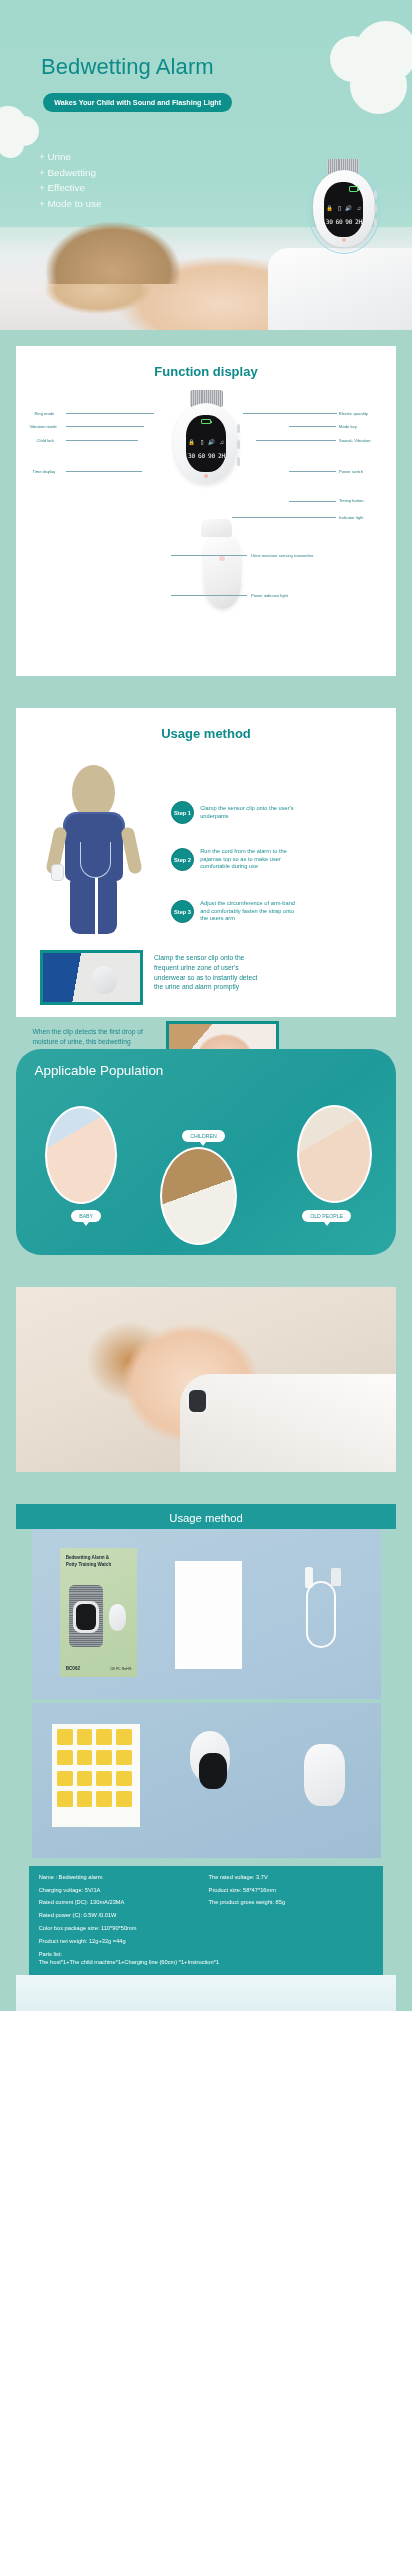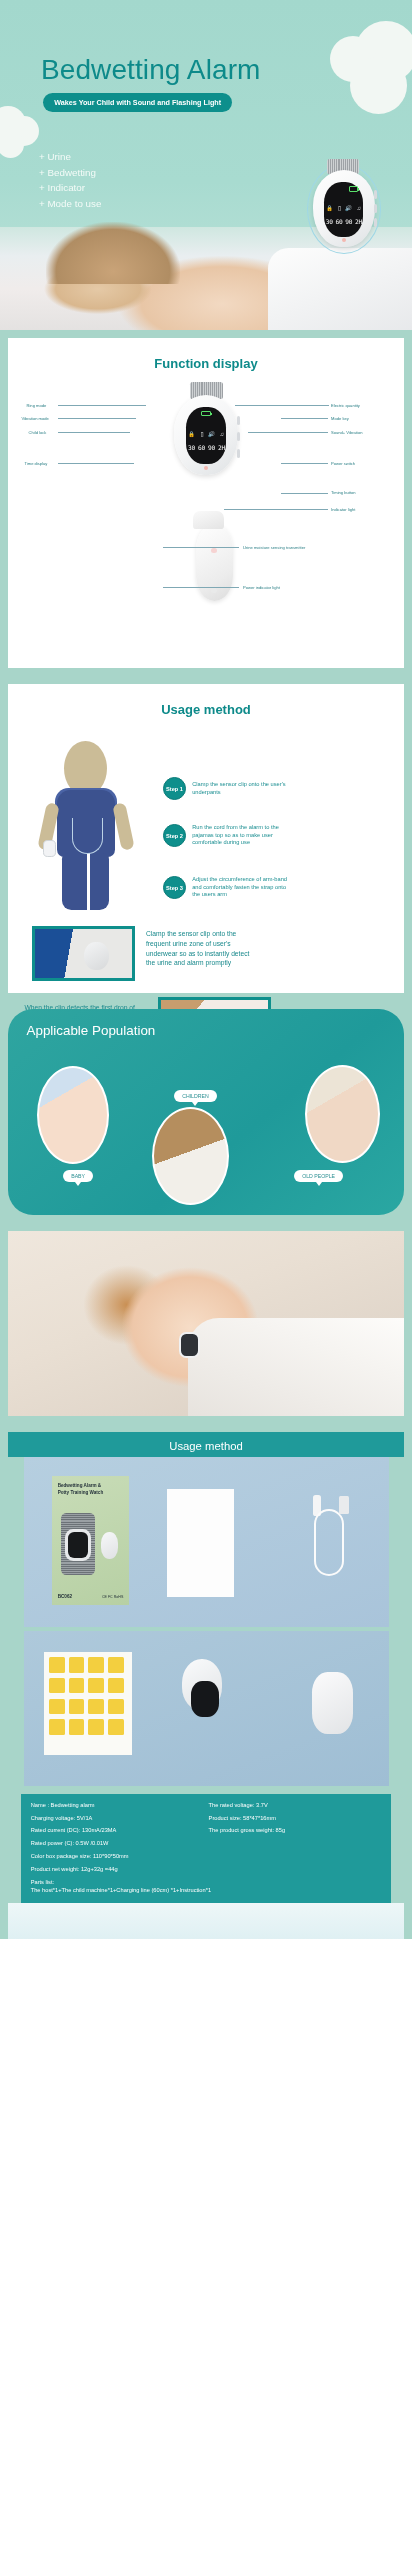--- a/index.html
+++ b/index.html
@@ -12,21 +12,21 @@
   
   .hero { position:relative; width:412px; height:330px; overflow:hidden;
           background:linear-gradient(180deg,#a3d8cd 0%,#a8dbd0 55%,#bfe3da 100%); }
   .cloud { position:absolute; background:#f2f7f3; border-radius:50%; }
   .cloud.c1 { width:62px; height:62px; right:-5.2px; top:20.6px; }
   .cloud.c2 { width:46px; height:46px; right:36px; top:36px; }
   .cloud.c3 { width:57px; height:57px; right:5.2px; top:57px; }
   .cloud.c4 { width:36px; height:36px; left:-10.3px; top:106px; }
   .cloud.c5 { width:30px; height:30px; left:9.3px; top:116px; }
   .cloud.c6 { width:27px; height:27px; left:-2.6px; top:131px; }
-  .hero-title { position:absolute; left:41px; top:54px; font-size:28px;
+  .hero-title { position:absolute; left:41px; top:54px; font-size:22px;
                 color:#0d8a8a; font-weight:400; letter-spacing:0.1px; }
   .hero-sub { position:absolute; left:43px; top:93px; background:#0d8f8c;
               color:#fff; font-size:7.2px; font-weight:bold; padding:4.6px 11.3px 5.2px 11.3px;
               border-radius:11.3px; white-space:nowrap; }
   .hero-list { position:absolute; left:39px; top:149px; color:#f4fbf8;
                font-size:9.8px; line-height:15.5px; }
   .hero-list li { list-style:none; }
   .hero-list li::before { content:"+ "; color:#f4fbf8; }
 
   
@@ -59,21 +59,21 @@
   .dev-times { position:absolute; left:0; top:36px; width:39px; display:flex;
      justify-content:space-around; color:#fff; font-size:6.2px;
      font-family:"DejaVu Sans Mono", monospace; letter-spacing:-0.3px; }
   .dev-led { position:absolute; left:50%; bottom:4.6px; margin-left:-2.1px; width:4.1px; height:4.1px;
      border-radius:50%; background:#f3b8b0; }
   .dev-strap { position:absolute; left:14.4px; top:-11.3px; width:32px; height:15.5px;
      background:repeating-linear-gradient(90deg,#cfd2d4 0 1px,#9ea2a6 1px 2.1px); border-radius:2.6px; }
   .dev-btn { position:absolute; right:-2.1px; width:3.6px; height:9.3px; background:#d7dade; border-radius:2.1px; }
 
   
-  .band { background:#a8d5c9; padding:8px; }
+  .band { background:#a8d5c9; padding:16px; }
   .card { background:#fff; position:relative; }
   .sec-title { text-align:center; color:#0d8a8a; font-size:13px; padding-top:17.5px; }
 
   
   .fn-wrap { position:relative; height:330px; }
   .fn-device { position:absolute; left:50%; margin-left:-32px; top:57px; width:64px; height:80px; }
   .lbl { position:absolute; color:#2b7f86; font-size:4.1px; white-space:nowrap; }
   .lead { position:absolute; height:0.5px; background:#7fa8b4; }
 
   .sensor-wrap { position:relative; height:155px; }
@@ -212,21 +212,21 @@
     <div class="cloud c4"></div>
     <div class="cloud c5"></div>
     <div class="cloud c6"></div>
 
     <h1 class="hero-title">Bedwetting Alarm</h1>
     <div class="hero-sub">Wakes Your Child with Sound and Flashing Light</div>
 
     <ul class="hero-list">
       <li>Urine</li>
       <li>Bedwetting</li>
-      <li>Indicator</li>
+      <li>Effective</li>
       <li>Mode to use</li>
     </ul>
 
     <div class="hero-photo">
       <div class="blanket"></div>
       <div class="hair"></div>
     </div>
 
     <div class="device-hero">
       <div class="oval-glow"></div>

